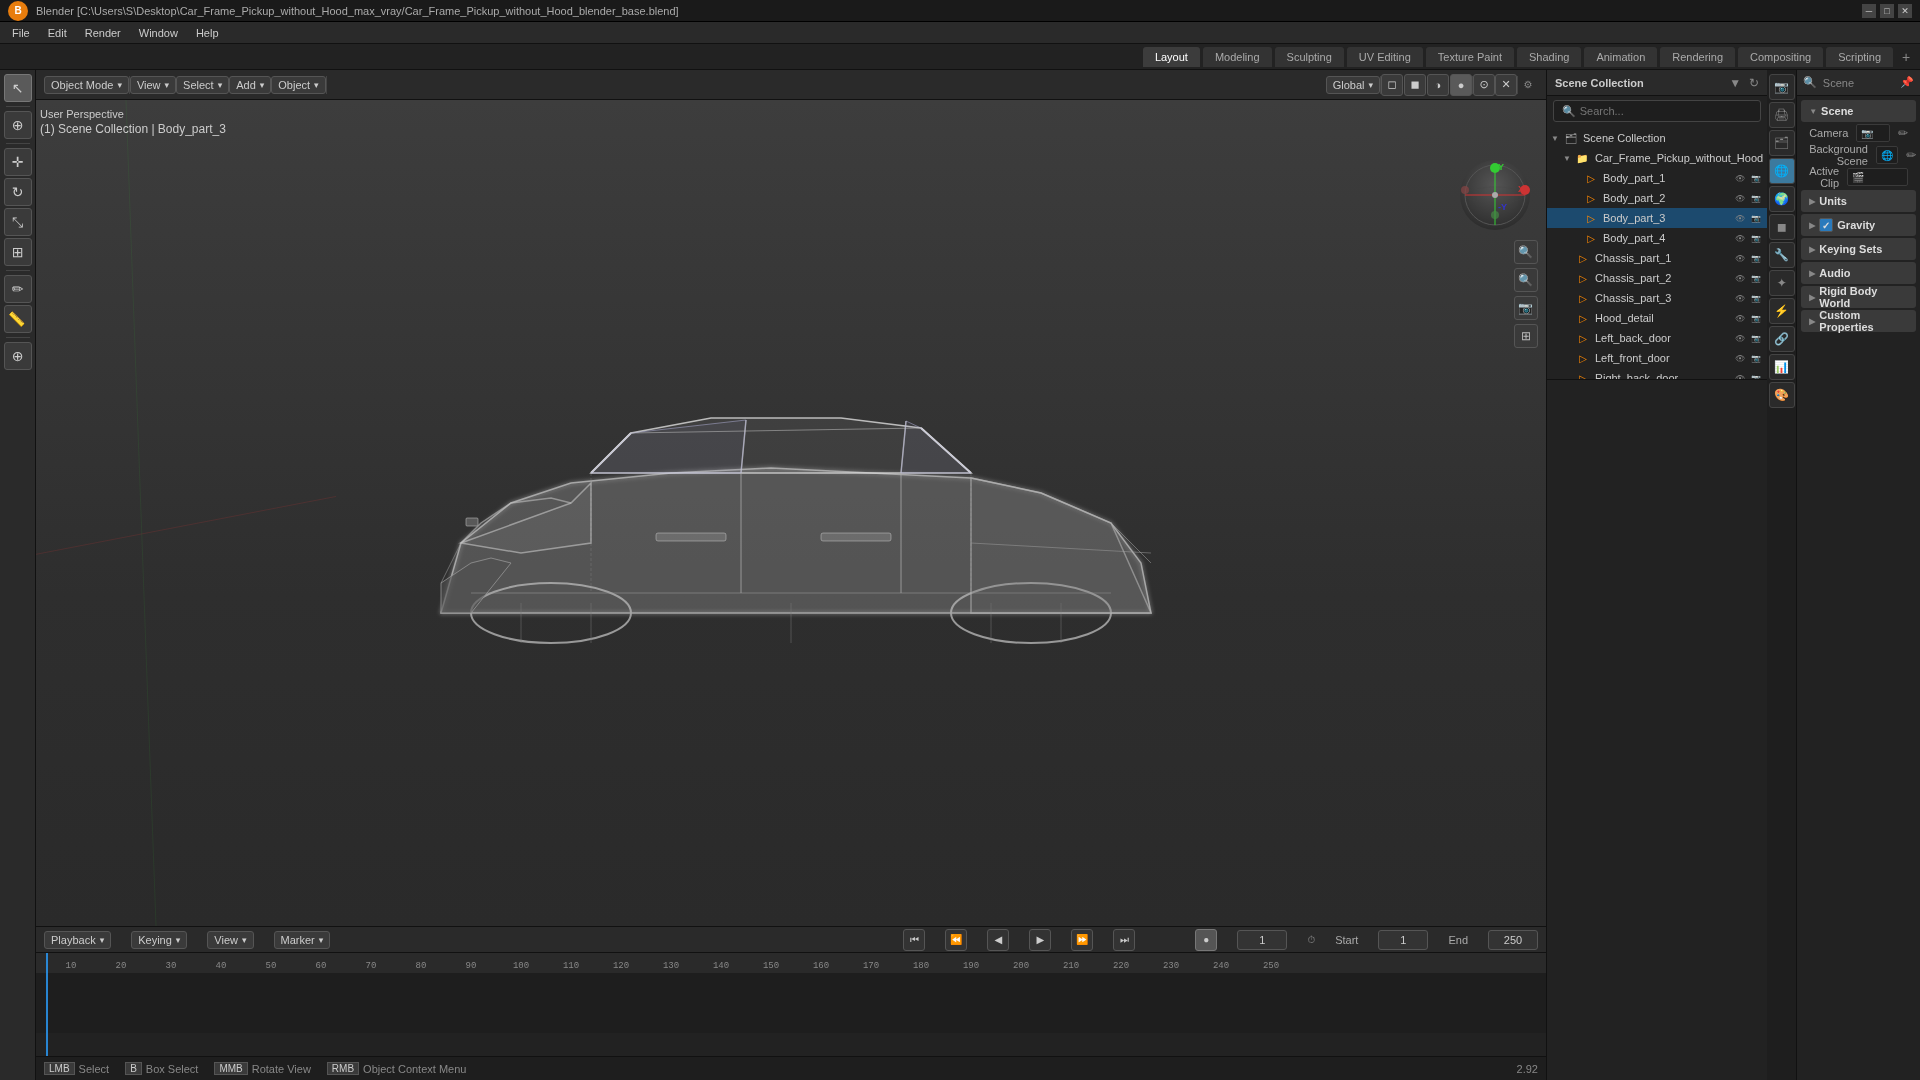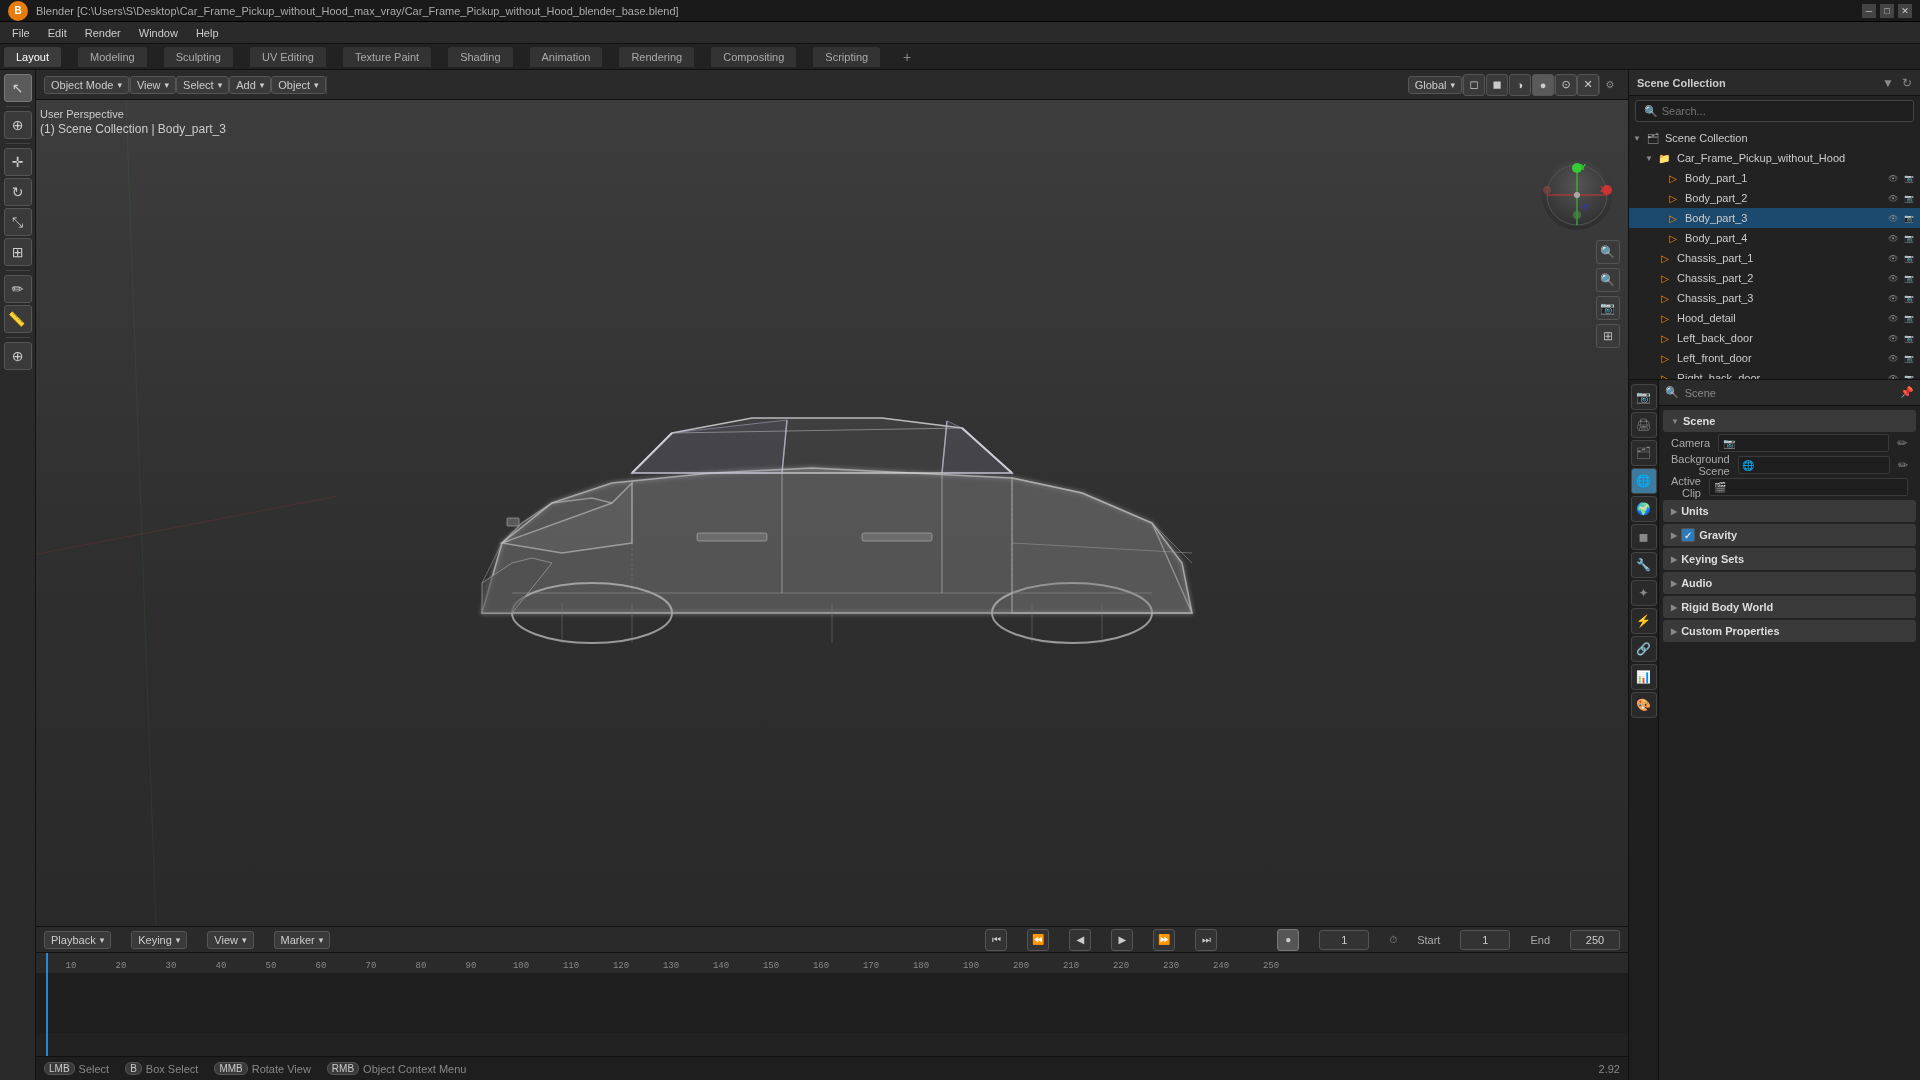--- a/index.html
+++ b/index.html
@@ -53,22 +53,23 @@
       border-radius: 3px;
     }
 
     
     #workspacebar {
       height: 26px;
       background: #222;
       display: flex;
       align-items: center;
       padding: 0 4px;
-      gap: 17px;
+      gap: 3px;
       border-bottom: 1px solid #111;
+      justify-content: flex-end;
     }
     .ws-tab {
       padding: 4px 12px;
       font-size: 11px;
       color: #aaa;
       cursor: pointer;
       border-radius: 3px 3px 0 0;
       background: #333;
     }
     .ws-tab.active {
@@ -270,32 +271,32 @@
       border-top: 1px solid #111;
     }
     .status-item {
       font-size: 11px;
       color: #888;
       display: flex; align-items: center; gap: 4px;
     }
     .status-key {
       background: #3a3a3a;
       border: 1px solid #555;
-      border-radius: 6px;
+      border-radius: 0;
       padding: 0 4px;
       font-size: 10px;
       color: #ccc;
     }
 
     
     #right-panel {
-      width: 292px;
+      width: 374px;
       background: #222;
       display: flex;
-      flex-direction: column;
+      flex-direction: row;
       border-left: 1px solid #111;
     }
 
     #outliner {
       height: 310px;
       display: flex;
       flex-direction: column;
       border-bottom: 1px solid #111;
     }
     #outliner-header {

